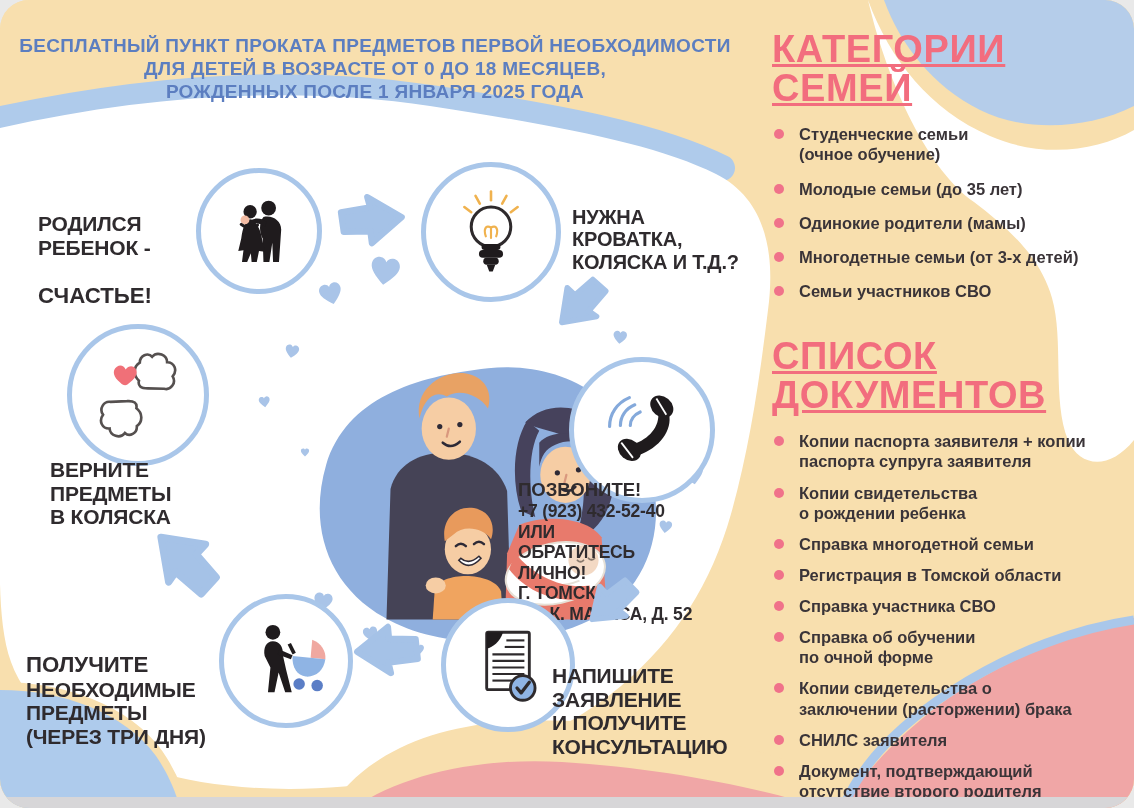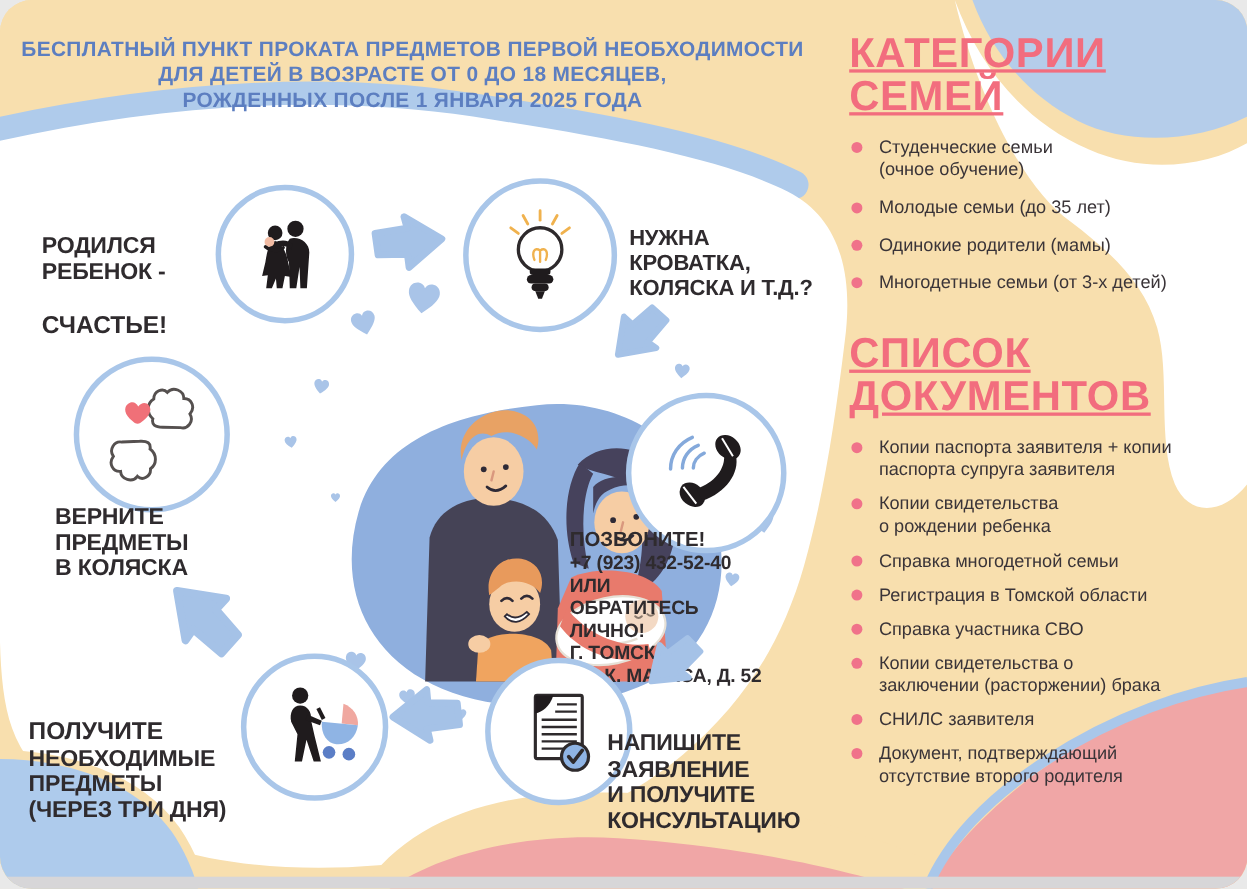--- a/index.html
+++ b/index.html
@@ -10,21 +10,21 @@
 
   .title{position:absolute;left:18px;top:34px;width:714px;text-align:center;z-index:3;
          font-size:19px;font-weight:700;color:#5C7EC0;line-height:1.22;letter-spacing:.3px;
          white-space:pre-line;}
 
   .col{position:absolute;left:772px;top:30px;width:352px;z-index:3;}
   .col h2{font-size:38px;font-weight:800;color:#F26D7E;line-height:1.03;letter-spacing:.6px;
           margin:0 0 16px 0;white-space:pre-line;text-decoration:underline;}
   .col h2.docs{margin-top:36px;}
   .blist{list-style:none;margin:0;padding:0;}
-  .blist li{position:relative;padding-left:27px;margin-bottom:14px;font-size:16.5px;font-weight:400;
+  .blist li{position:relative;padding-left:27px;margin-bottom:14px;font-size:16.5px;font-weight:700;
             color:#3A3438;line-height:1.22;white-space:pre-line;}
   .blist.tight li{margin-bottom:11px;}
   .dot{position:absolute;left:2px;top:5px;width:10px;height:10px;border-radius:50%;background:#F0728A;}
 
   .circle{position:absolute;background:#fff;border:5px solid #A9C6E9;border-radius:50%;z-index:2;
           display:flex;align-items:center;justify-content:center;}
   .step-text{position:absolute;z-index:2;color:#2F2B2E;font-weight:800;
              font-size:21px;line-height:1.12;letter-spacing:-0.2px;}
   .step-text span{display:block;}
   .step-text .xb{font-weight:900;font-size:1.06em;letter-spacing:0;margin-top:25px;}
@@ -76,31 +76,34 @@
 
   <div class="col">
     <h2>КАТЕГОРИИ
 СЕМЕЙ</h2>
     <ul class="blist">
       <li><span class="dot"></span><span>Студенческие семьи
 (очное обучение)</span></li>
       <li><span class="dot"></span><span>Молодые семьи (до 35 лет)</span></li>
       <li><span class="dot"></span><span>Одинокие родители (мамы)</span></li>
       <li><span class="dot"></span><span>Многодетные семьи (от 3-х детей)</span></li>
+      <li><span class="dot"></span><span>Семьи участников СВО</span></li>
     </ul>
     <h2 class="docs">СПИСОК
 ДОКУМЕНТОВ</h2>
     <ul class="blist tight">
       <li><span class="dot"></span><span>Копии паспорта заявителя + копии
 паспорта супруга заявителя</span></li>
       <li><span class="dot"></span><span>Копии свидетельства
 о рождении ребенка</span></li>
       <li><span class="dot"></span><span>Справка многодетной семьи</span></li>
       <li><span class="dot"></span><span>Регистрация в Томской области</span></li>
       <li><span class="dot"></span><span>Справка участника СВО</span></li>
+      <li><span class="dot"></span><span>Справка об обучении
+по очной форме</span></li>
       <li><span class="dot"></span><span>Копии свидетельства о
 заключении (расторжении) брака</span></li>
       <li><span class="dot"></span><span>СНИЛС заявителя</span></li>
       <li><span class="dot"></span><span>Документ, подтверждающий
 отсутствие второго родителя</span></li>
     </ul>
   </div>
 
   <svg class="heart" style="left:318px;top:282px;width:26px;height:24px;transform:rotate(-15deg)">
       <use href="#sym-heart"></use>

